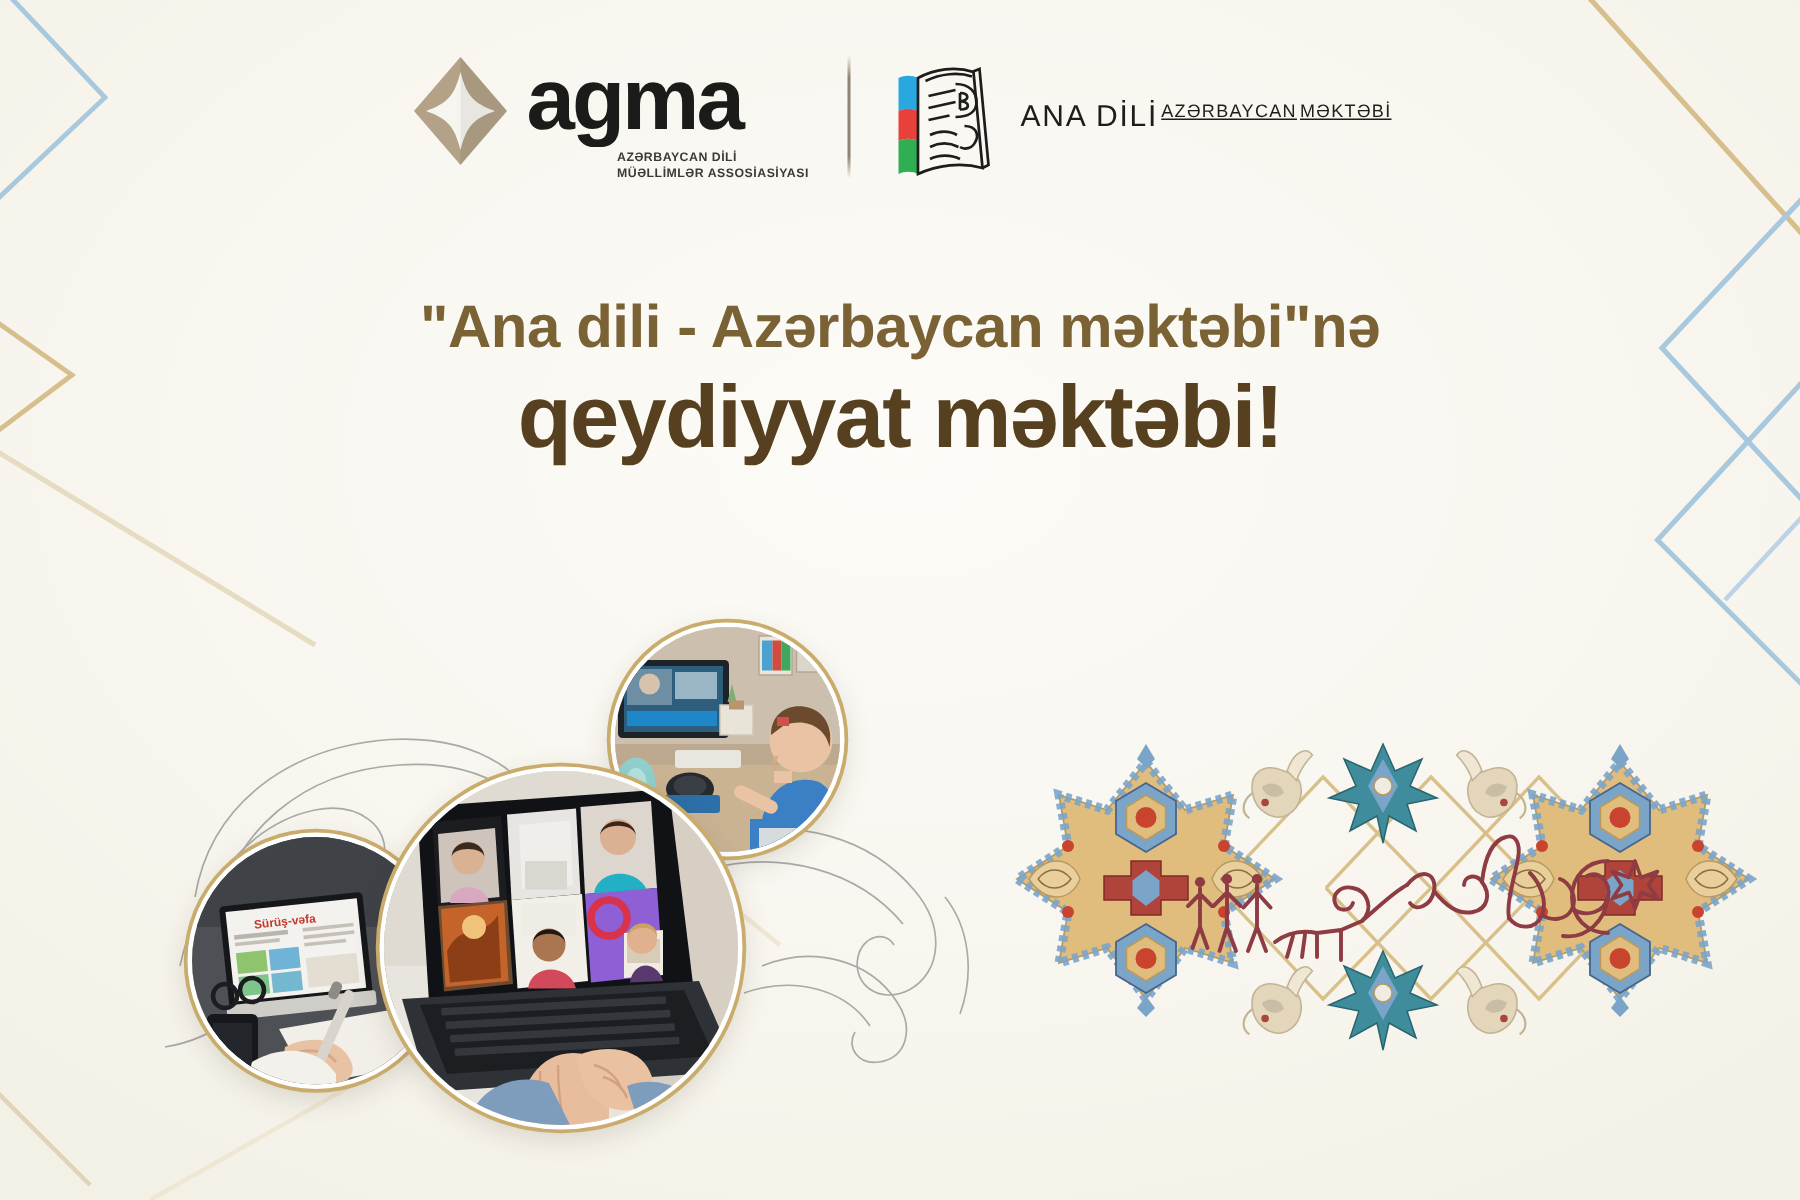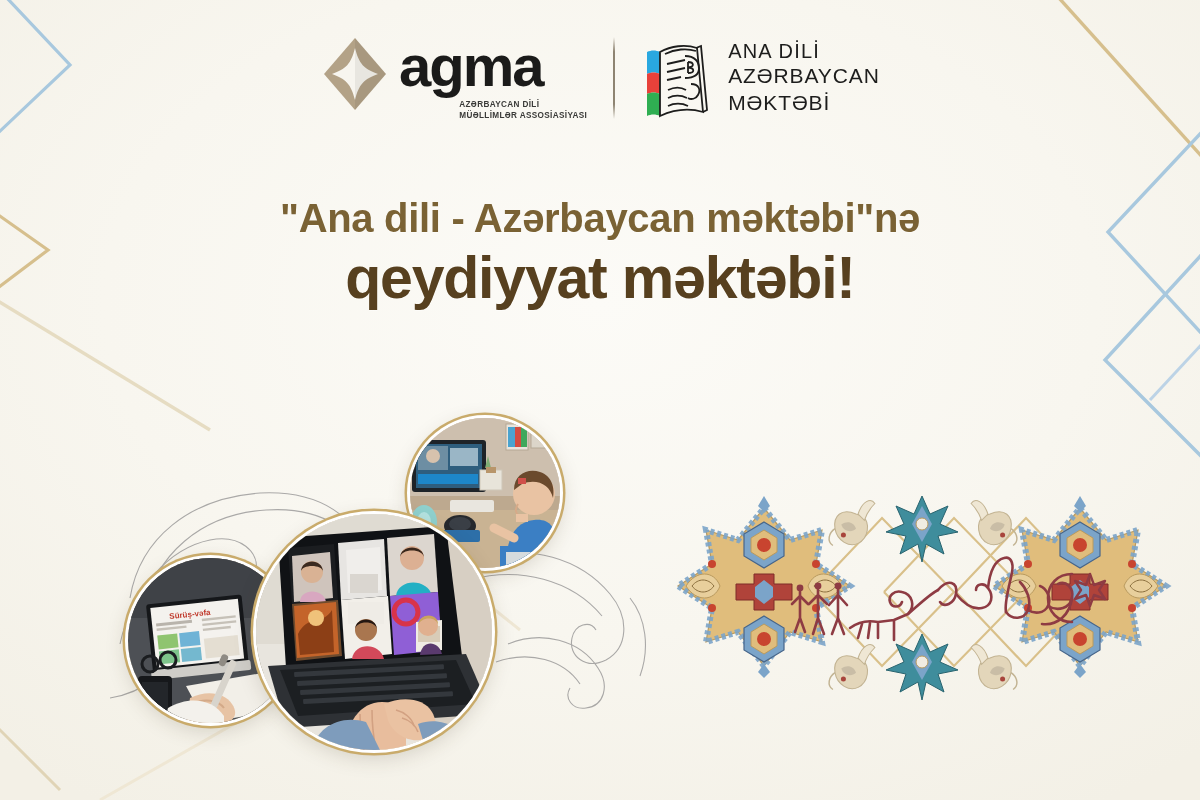--- a/index.html
+++ b/index.html
@@ -72,36 +72,37 @@
     height: 82px;
     background: linear-gradient(to bottom, rgba(150,140,120,0), #8e8472 18%, #8e8472 82%, rgba(150,140,120,0));
   }
   .logo-adam {
     display: flex;
     align-items: center;
     gap: 11px;
   }
   .adam-text {
     display: flex;
-    flex-direction: column;
+    flex-direction: row;
     gap: 2px;
   }
   .adam-line-1 {
     font-size: 20px;
     letter-spacing: 1.2px;
     color: #1d1d1c;
     font-weight: 400;
     line-height: 1.05;
   }
   .adam-line-2, .adam-line-3 {
-    font-size: 21px;
+    font-size: 12px;
     letter-spacing: 0.9px;
     color: #1d1d1c;
     font-weight: 400;
     line-height: 1.15;
+    text-decoration: underline;
   }
 
   
   .headline {
     position: absolute;
     left: 0;
     right: 0;
     top: 196px;
     text-align: center;
     user-select: none;

